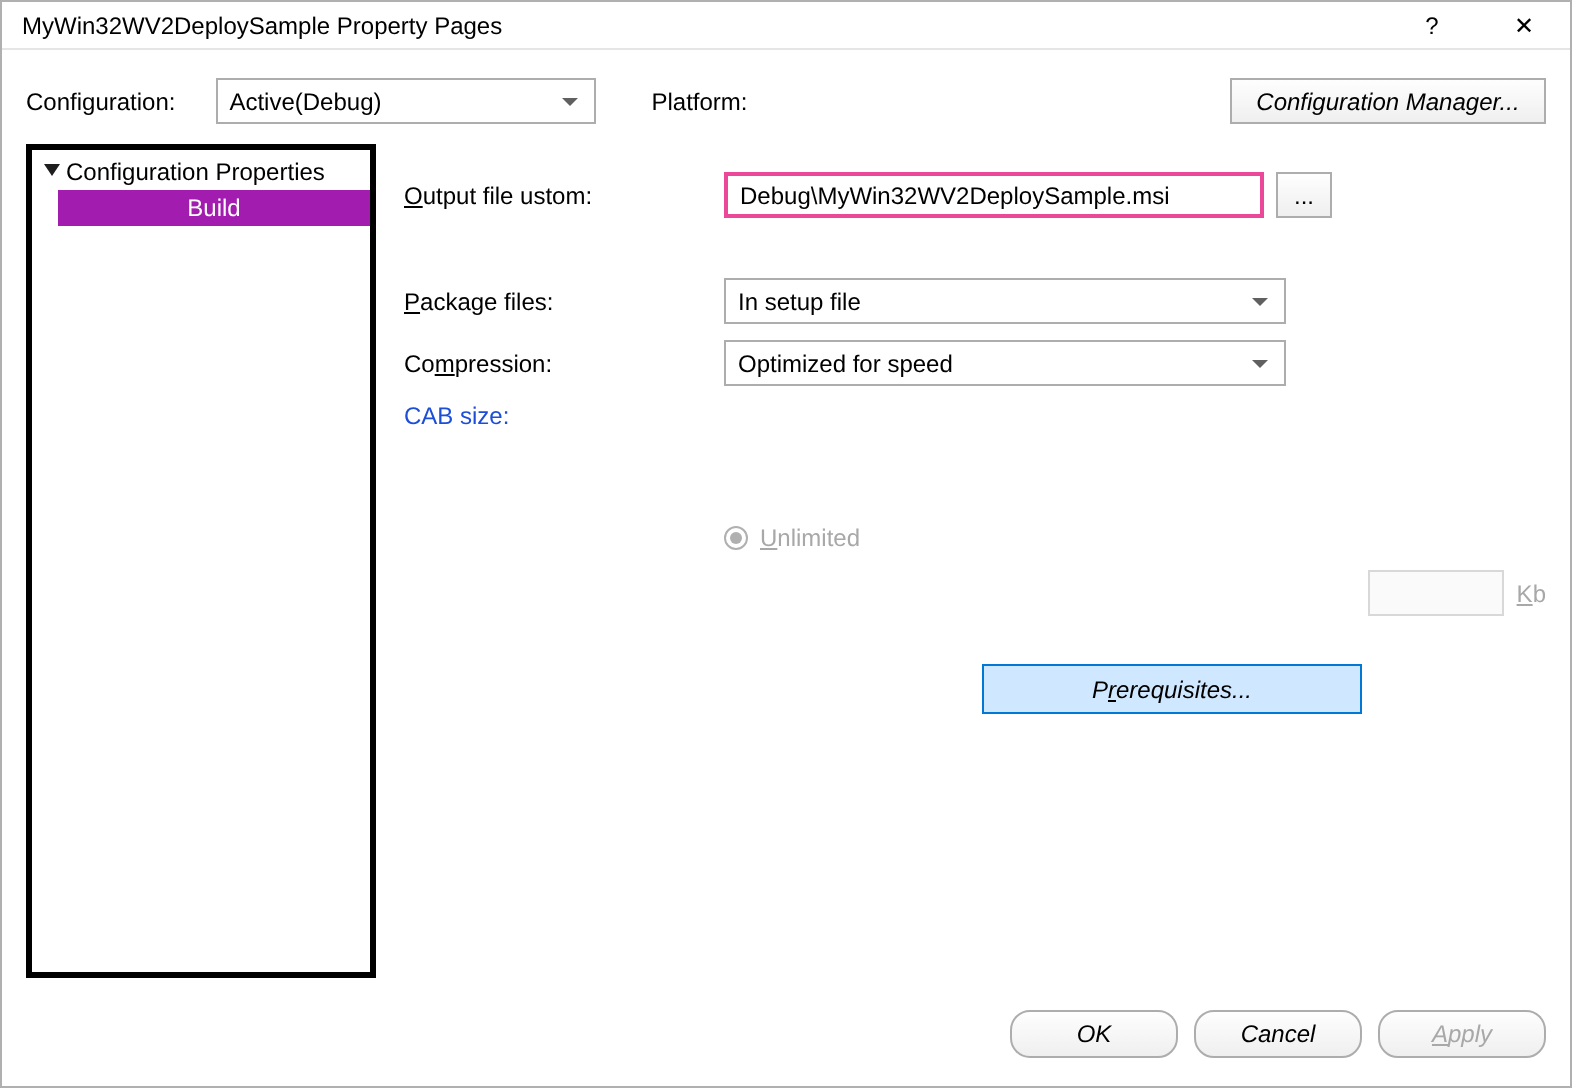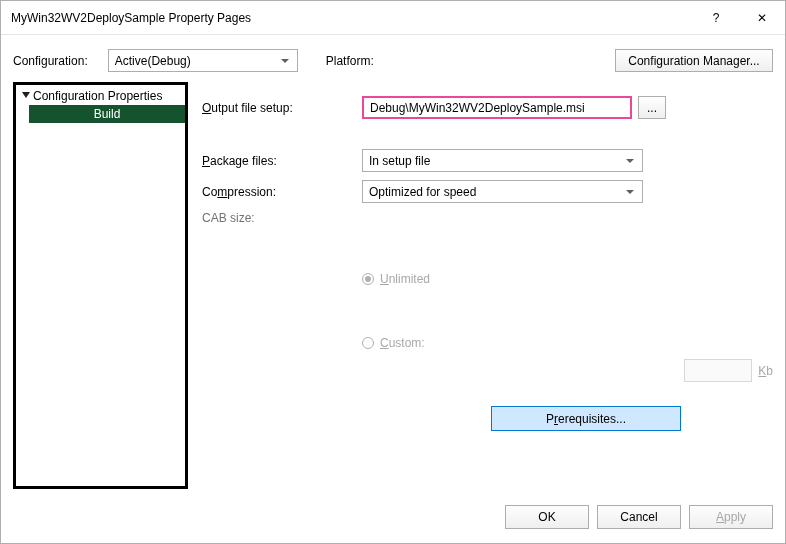--- a/index.html
+++ b/index.html
@@ -1,53 +1,53 @@
 <!DOCTYPE html>
 <html><head>
 <meta charset="utf-8">
 <style>
 * { box-sizing: border-box; font-family: "Segoe UI", Tahoma, sans-serif; font-size: 12px; }
 body { margin: 0; width: 786px; height: 544px; background: #fff; color: #000; }
 .window { width: 786px; height: 544px; border: 1px solid #b0b0b0; display: flex; flex-direction: column; background: #fff; }
-.titlebar { height: 34px; display: flex; align-items: center; border-bottom: 1px solid #e5e5e5; }
+.titlebar { height: 24px; display: flex; align-items: center; border-bottom: 1px solid #e5e5e5; }
 .titlebar .title { padding-left: 10px; flex: 1; color: #000; }
 .titlebar .tb-btn { width: 46px; height: 32px; display: flex; align-items: center; justify-content: center; color: #000; }
 .config-row { display: flex; align-items: center; gap: 20px; padding: 14px 12px 10px 12px; }
 .label { color: #000; }
 .combo { position: relative; height: 23px; border: 1px solid #adadad; background: #fff; display: flex; align-items: center; padding: 0 6px; }
 .combo::after { content: ""; position: absolute; right: 8px; top: 50%; width: 0; height: 0; border-left: 4px solid transparent; border-right: 4px solid transparent; border-top: 4px solid #606060; transform: translateY(-50%); }
 .combo.c1 { width: 190px; text-align: right; }
 .combo.c2 { width: 213px; }
-.btn { height: 23px; border: 1px solid #adadad; background: linear-gradient(#fefefe,#efefef); display: inline-flex; align-items: center; justify-content: center; padding: 0 10px; }
+.btn { height: 23px; border: 1px solid #adadad; background: linear-gradient(#fefefe,#efefef); display: inline-flex; align-items: center; justify-content: center; padding: 0 10px; font-style: italic; }
 .btn.cfgmgr { width: 158px; }
 .body-area { flex: 1; display: flex; padding: 0 12px 6px 12px; gap: 14px; }
 .tree { width: 175px; border: 3px solid #000000; background: #fff; padding-top: 2px; }
 .tree-node { display: flex; align-items: center; height: 18px; padding-left: 6px; gap: 3px; }
 .tri { width: 0; height: 0; border-left: 4px solid transparent; border-right: 4px solid transparent; border-top: 6px solid #1e1e1e; transform: translateY(-1px); }
-.tree-child { height: 18px; background: #14532d; color: #fff; margin-left: 13px; margin-right: 0; display: flex; align-items: center; justify-content: center; }
+.tree-child { height: 18px; background: #a21caf; color: #fff; margin-left: 13px; margin-right: 0; display: flex; align-items: center; justify-content: center; }
 .form { flex: 1; padding-top: 14px; }
 .form-row { display: flex; align-items: center; margin-bottom: 8px; }
 .form-row .flabel { width: 160px; }
 .form-row .flabel span { text-decoration: underline; text-decoration-thickness: 1px; text-underline-offset: 1px; }
-.flabel.disabled { color: #737373; }
+.flabel.disabled { color: #1d4ed8; }
 .text-input { height: 23px; border: 2px solid #ec4899; padding: 0 6px; display: flex; align-items: center; background: #fff; }
 .text-input.w1 { width: 270px; }
 .text-input.w2 { width: 310px; }
 .dot-btn { width: 28px; height: 23px; margin-left: 6px; border: 1px solid #adadad; background: linear-gradient(#fefefe,#efefef); display: flex; align-items: center; justify-content: center; }
 .select { height: 23px; border: 1px solid #adadad; background: #fff; position: relative; display: flex; align-items: center; padding: 0 6px; width: 281px; }
 .select::after { content: ""; position: absolute; right: 8px; top: 50%; width: 0; height: 0; border-left: 4px solid transparent; border-right: 4px solid transparent; border-top: 4px solid #606060; transform: translateY(-50%); }
 .radio-row { display: flex; align-items: center; height: 20px; margin-left: 160px; margin-bottom: 2px; gap: 6px; color: #a8a8a8; margin-top: 44px; }
 .radio { width: 12px; height: 12px; border: 1px solid #b0b0b0; border-radius: 50%; display: inline-flex; align-items: center; justify-content: center; }
 .radio.sel::before { content: ""; width: 6px; height: 6px; border-radius: 50%; background: #b0b0b0; }
 .kb-row { display: flex; align-items: center; margin-left: 194px; margin-top: 6px; margin-bottom: 18px; gap: 6px; color: #a8a8a8; justify-content: flex-end; }
 .kb-box { width: 68px; height: 23px; border: 1px solid #d8d8d8; background: #fafafa; }
 .prereq-row { display: flex; justify-content: flex-end; margin-top: 24px; padding-right: 92px; }
 .btn.prereq { width: 190px; height: 25px; border: 1px solid #0078d4; background: #cfe8ff; }
 .footer { display: flex; justify-content: flex-end; gap: 8px; padding: 10px 12px 14px 12px; }
-.footer .btn { width: 84px; height: 24px; }
+.footer .btn { width: 84px; height: 24px; border-radius: 10px; }
 .btn.disabled { color: #a8a8a8; }
 .underline { text-decoration: underline; text-decoration-thickness: 1px; text-underline-offset: 1px; }
 </style>
 </head>
 <body>
 
 <div class="window">
   <div class="titlebar">
     <div class="title">MyWin32WV2DeploySample Property Pages</div>
     <div class="tb-btn">?</div>
@@ -70,21 +70,21 @@
         <span class="tri"></span>
         <span>Configuration Properties</span>
       </div>
       <div class="tree-child">
         <span>Build</span>
       </div>
     </div>
 
     <div class="form">
       <div class="form-row">
-        <div class="flabel"><span>O</span><span style="text-decoration:none">utput file setup:</span></div>
+        <div class="flabel"><span>O</span><span style="text-decoration:none">utput file ustom:</span></div>
         <div class="text-input w1">Debug\MyWin32WV2DeploySample.msi</div>
         <div class="dot-btn">...</div>
       </div>
 
       <div style="height:22px"></div>
 
       <div class="form-row">
         <div class="flabel"><span>P</span><span style="text-decoration:none">ackage files:</span></div>
         <div class="select">
           <span>In setup file</span>
@@ -99,24 +99,20 @@
       </div>
 
       <div class="form-row">
         <div class="flabel disabled">CAB size:</div>
       </div>
 
       <div class="radio-row">
         <span class="radio sel"></span>
         <span><span class="underline">U</span><span>nlimited</span></span>
       </div>
-      <div class="radio-row">
-        <span class="radio"></span>
-        <span><span class="underline">C</span><span>ustom:</span></span>
-      </div>
       <div class="kb-row">
         <div class="kb-box"></div>
         <span><span class="underline">K</span><span>b</span></span>
       </div>
 
 
       <div class="prereq-row">
         <div class="btn prereq">
           <span style="text-decoration:none">P</span>
             <span class="underline">r</span>

